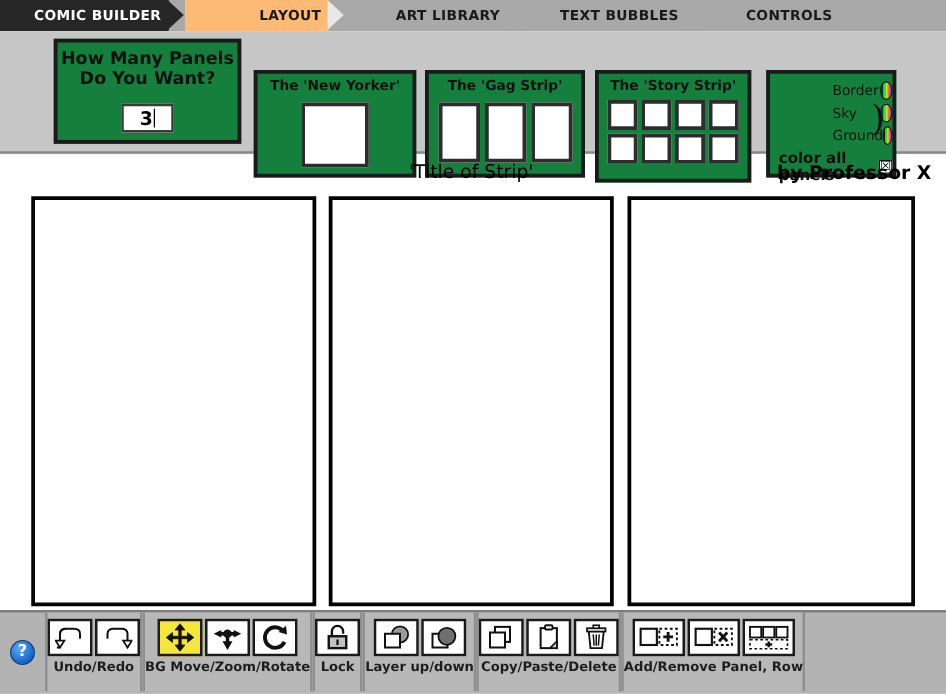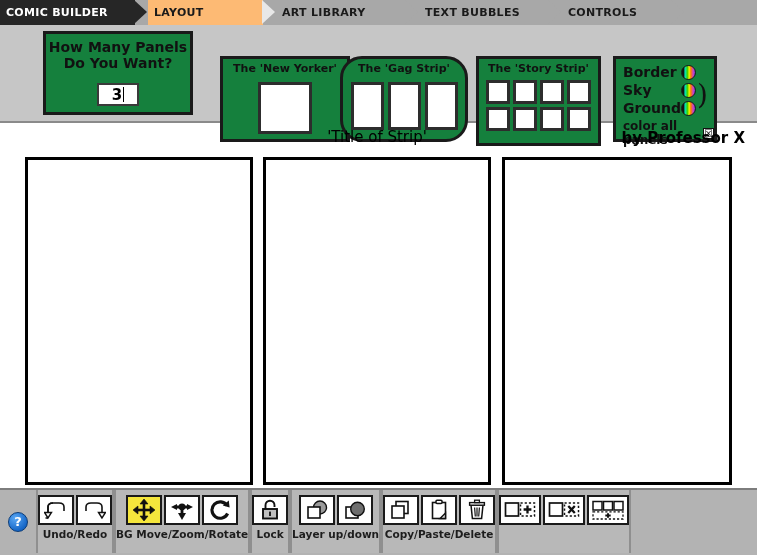--- a/index.html
+++ b/index.html
@@ -27,21 +27,21 @@
     width: 757px; height: 25px;
     background: #a8a8a8;
     display: flex;
     align-items: stretch;
     overflow: hidden;
   }
   .tab {
     position: relative;
     display: flex;
     align-items: center;
-    justify-content: flex-start;
+    justify-content: flex-end;
     height: 25px;
     font-size: 11px;
     font-weight: bold;
     letter-spacing: 0.3px;
     box-sizing: border-box;
     white-space: nowrap;
     padding: 0 6px;
   }
   .tab .tablabel { position: relative; z-index: 3; }
   
@@ -125,34 +125,34 @@
   .caret {
     display: inline-block;
     width: 1px;
     height: 15px;
     background: #000;
     margin-left: 1px;
     vertical-align: middle;
   }
 
   
-  #card-newyorker { left: 220px; top: 31px; width: 130px; height: 86px; }
+  #card-newyorker { left: 203px; top: 31px; width: 130px; height: 86px; }
   #card-newyorker .card-title { font-size: 11px; margin-top: 4px; }
   .ny-panel {
     position: absolute;
     left: 50%; transform: translateX(-50%);
     top: 23px;
     width: 54px; height: 52px;
     background: #ffffff;
     border: 3px solid #2d2d2d;
     box-sizing: border-box;
   }
 
   
-  #card-gag { left: 340px; top: 31px; width: 128px; height: 86px; border-radius: 22px; }
+  #card-gag { left: 340px; top: 31px; width: 128px; height: 86px; }
   #card-gag .card-title { font-size: 11px; margin-top: 4px; }
   .gag-row {
     position: absolute;
     left: 0; right: 0;
     top: 23px;
     display: flex;
     justify-content: center;
     gap: 4px;
   }
   .gag-cell {
@@ -184,24 +184,25 @@
 
   
   #card-colors { left: 613px; top: 31px; width: 104px; height: 86px; padding: 4px 0 0 0; }
   .color-row {
     display: flex;
     align-items: center;
     height: 18px;
     padding-left: 7px;
   }
   .color-row .clabel {
-    font-size: 14px;
-    font-weight: bold;
+    font-size: 11px;
+    font-weight: normal;
     color: #111;
     width: 58px;
+    margin-left: 43px;
   }
   .wheel {
     width: 15px; height: 15px;
     border-radius: 50%;
     border: 1px solid #1a1a1a;
     box-sizing: border-box;
     background: linear-gradient(90deg,#111 0%,#111 12%,#00e6c0 24%,#46d300 42%,#f3f000 56%,#ff7a00 68%,#cc44cc 86%,#7a3cc4 100%);
   }
   .brace {
     position: absolute;
@@ -593,18 +594,19 @@
         <div class="tbtn wide">
           <svg width="34" height="22" viewBox="0 0 34 22">
             <rect x="2" y="2.5" width="9" height="8.5" fill="#fff" stroke="#111" stroke-width="1.5"></rect>
             <rect x="12.5" y="2.5" width="9" height="8.5" fill="#fff" stroke="#111" stroke-width="1.5"></rect>
             <rect x="23" y="2.5" width="9" height="8.5" fill="#fff" stroke="#111" stroke-width="1.5"></rect>
             <rect x="2" y="12.8" width="30" height="7.2" fill="#fff" stroke="#111" stroke-width="1.3" stroke-dasharray="2.2,1.9"></rect>
             <path d="M17 14.2 L17 18.8 M14.3 16.5 L19.7 16.5" stroke="#111" stroke-width="2"></path>
           </svg>
         </div>
       </div>
+      <div class="glabel">Add/Remove Panel, Row</div>
     </div>
 
 
   </div>
 
 </div>
 
 </body></html>

